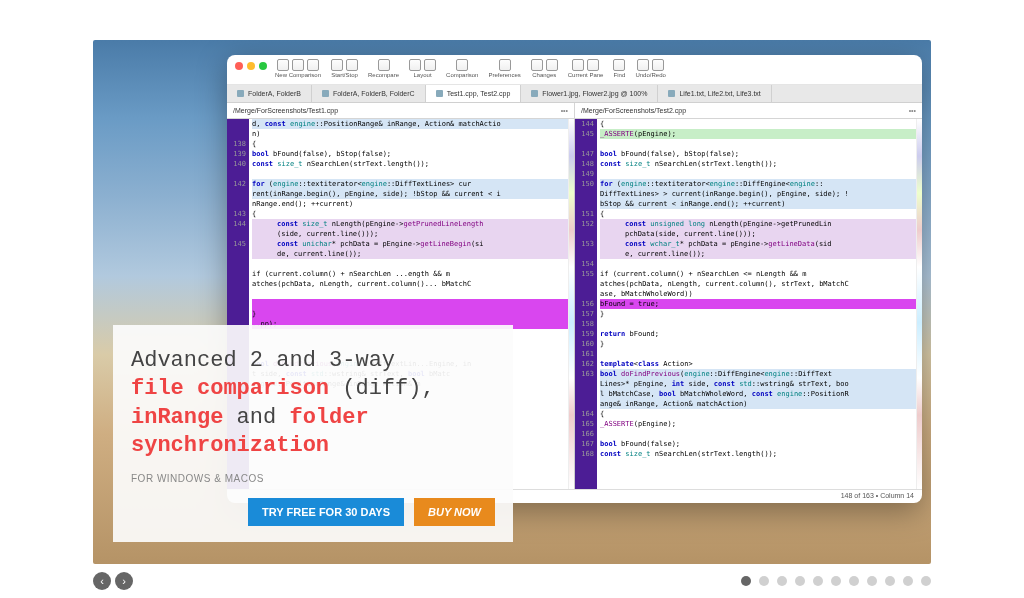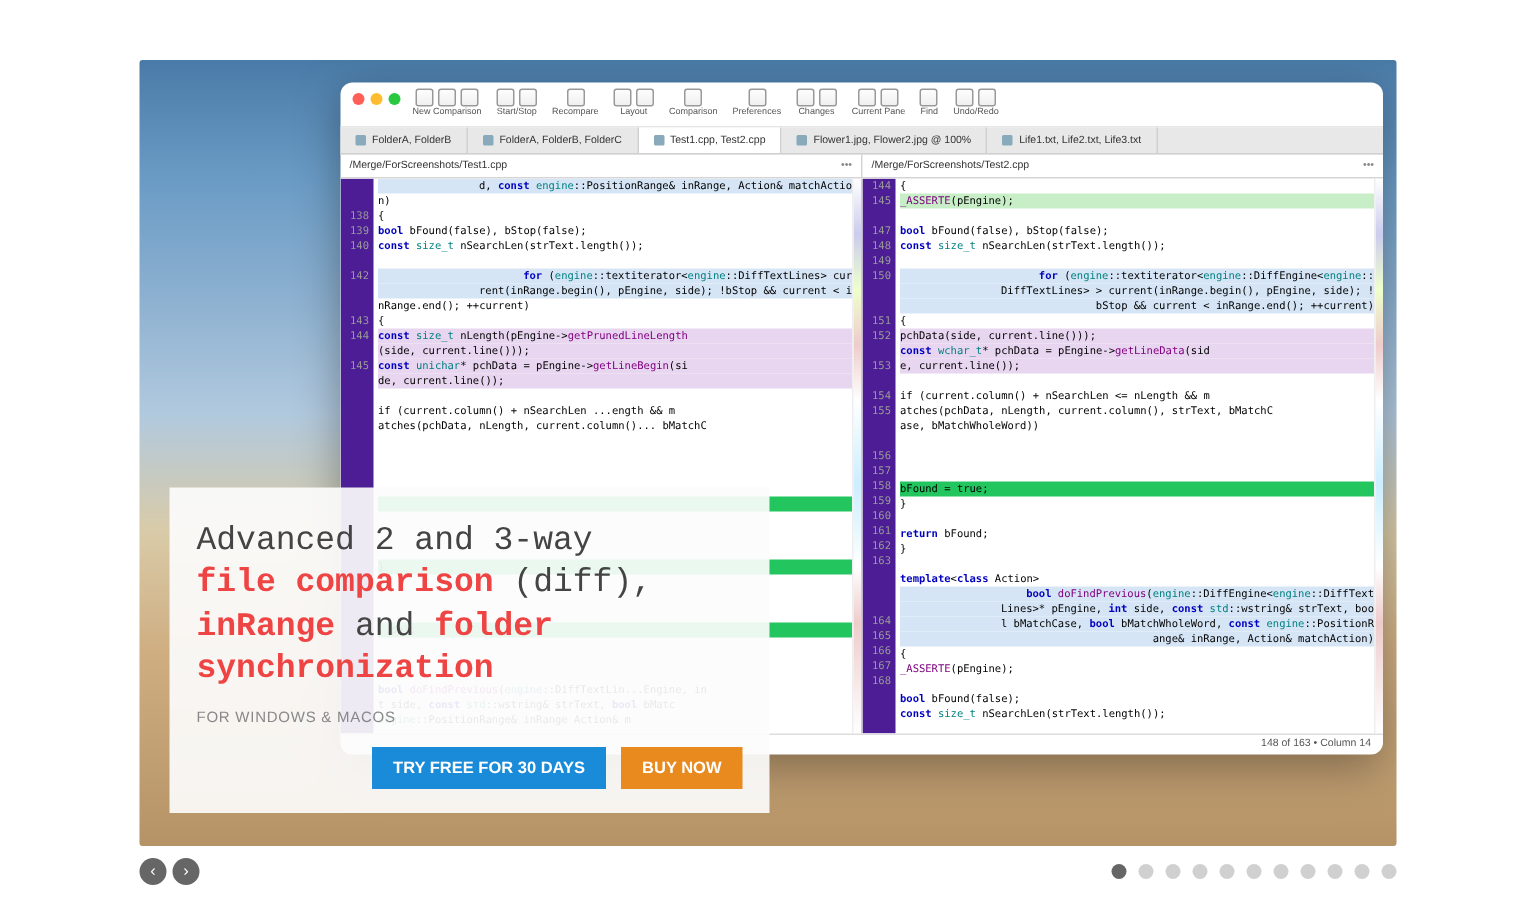--- a/index.html
+++ b/index.html
@@ -32,38 +32,38 @@
 .path-dots { color: #888; }
 
 .code-area { flex: 1; display: flex; overflow: hidden; }
 .pane { flex: 1; overflow: hidden; font-family: "Menlo","Consolas",monospace; font-size: 7px; line-height: 10px; display: flex; position: relative; }
 .pane:first-child { border-right: 1px solid #ccc; }
 .gutter { width: 22px; background: #4c1d95; text-align: right; color: #999; padding-right: 3px; flex-shrink: 0; }
 .gutter div { height: 10px; }
 .codelines { flex: 1; padding-left: 3px; overflow: hidden; position: relative; }
 .codelines div { height: 10px; white-space: nowrap; overflow: hidden; }
 .hl-green { background: #c7eec7; }
-.hl-orange { background: #22c55e; margin-top: 32px; }
-.hl-purple { background: #e8d5f0; }
-.hl-blue { background: #d5e5f5; text-align: right; }
+.hl-orange { background: #d946ef; }
+.hl-purple { background: #e8d5f0; padding-left: 25px; }
+.hl-blue { background: #d5e5f5; }
 .kw { color: #0000c0; font-weight: bold; }
 .type { color: #008080; }
 .func { color: #800080; }
 .minimap { width: 6px; background: linear-gradient(#fff 0%, #cce 10%, #efc 20%, #ecc 30%, #fff 40%, #cef 55%, #fff 70%, #ecc 80%, #fff 100%); border-left: 1px solid #eee; }
 
 .statusbar { height: 14px; border-top: 1px solid #ddd; font-size: 7px; color: #555; padding: 2px 8px; text-align: right; }
 
 .overlay { position: absolute; left: 20px; bottom: 22px; width: 400px; background: rgba(252,252,252,.92); padding: 22px 18px 16px; }
 .headline { font-size: 22px; color: #444; font-weight: 300; line-height: 1.3; font-family: Liberation Mono, monospace; }
 .headline b { font-weight: 600; color: #ef4444; }
 .subline { font-size: 10px; color: #888; margin-top: 12px; letter-spacing: .5px; }
 .btns { display: flex; gap: 10px; margin-top: 14px; justify-content: flex-end; }
 .btn { padding: 8px 14px; font-size: 11px; font-weight: 600; color: #fff; border: none; cursor: pointer; }
 .btn.blue { background: #1a8bd8; }
-.btn.orange { background: #e88a1d; }
+.btn.orange { background: #e88a1d; font-style: italic; }
 
 .nav-arrows { position: absolute; left: 93px; bottom: 8px; display: flex; gap: 4px; }
 .nav-arrow { width: 18px; height: 18px; background: #666; color: #fff; border-radius: 50%; display: flex; align-items: center; justify-content: center; font-size: 11px; cursor: pointer; }
 .dots { position: absolute; right: 93px; bottom: 12px; display: flex; gap: 8px; }
 .pdot { width: 10px; height: 10px; border-radius: 50%; background: #d0d0d0; cursor: pointer; }
 .pdot.active { background: #666; }
 </style>
 </head>
 <body>
 
@@ -281,20 +281,21 @@
             <div>  {</div>
             <div class="hl-green">    <span class="func">_ASSERTE</span>(pEngine);</div>
             <div></div>
             <div>    <span class="kw">bool</span> bFound(false), bStop(false);</div>
             <div>    <span class="kw">const</span> <span class="type">size_t</span> nSearchLen(strText.length());</div>
             <div></div>
             <div class="hl-blue">    <span class="kw">for</span> (<span class="type">engine</span>::textiterator&lt;<span class="type">engine</span>::DiffEngine&lt;<span class="type">engine</span>::</div>
             <div class="hl-blue">DiffTextLines&gt; &gt; current(inRange.begin(), pEngine, side); !</div>
             <div class="hl-blue">bStop &amp;&amp; current &lt; inRange.end(); ++current)</div>
             <div>      {</div>
+            <div class="hl-purple">        <span class="kw">const</span> <span class="type">unsigned long</span> nLength(pEngine-&gt;getPrunedLin</div>
             <div class="hl-purple">pchData(side, current.line()));</div>
             <div class="hl-purple">        <span class="kw">const</span> <span class="type">wchar_t</span>* pchData = pEngine-&gt;<span class="func">getLineData</span>(sid</div>
             <div class="hl-purple">e, current.line());</div>
             <div></div>
             <div>        if (current.column() + nSearchLen &lt;= nLength &amp;&amp; m</div>
             <div>atches(pchData, nLength, current.column(), strText, bMatchC</div>
             <div>ase, bMatchWholeWord))</div>
             <div class="hl-orange">          bFound = true;</div>
             <div>      }</div>
             <div></div>

